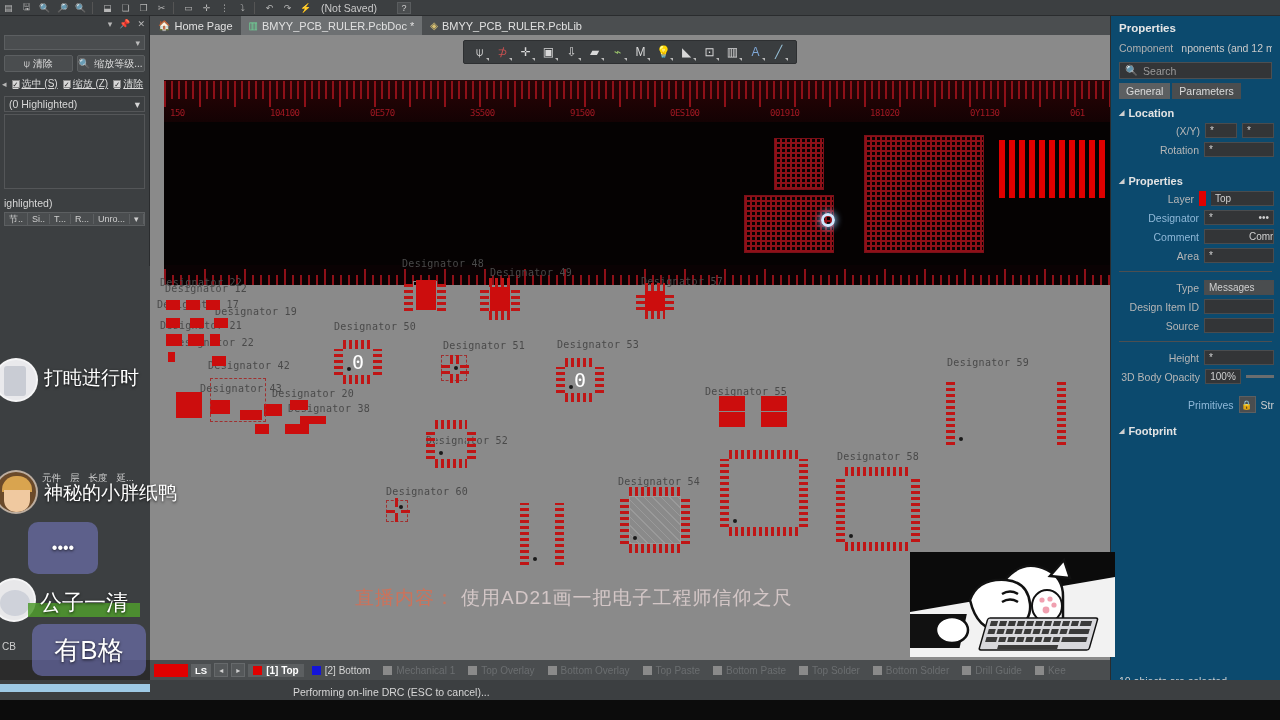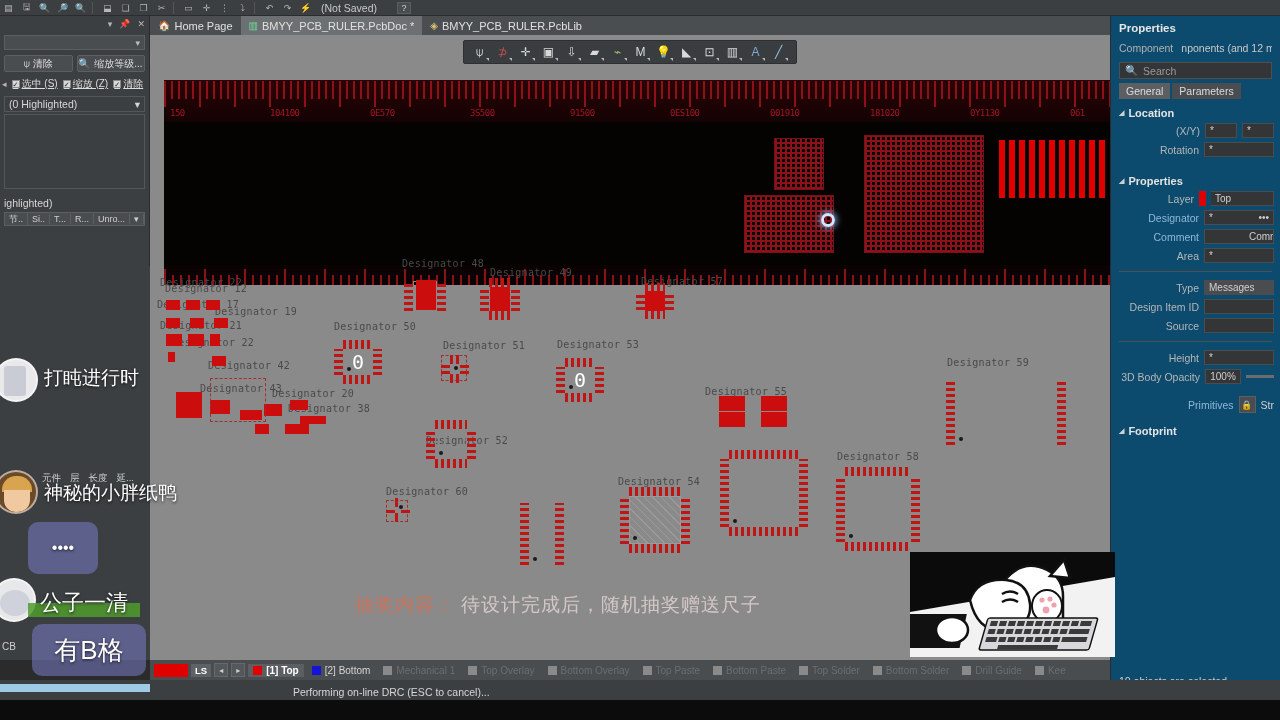--- a/index.html
+++ b/index.html
@@ -978,23 +978,23 @@
     <div style="position:absolute;left:6px;top:10px;width:30px;height:26px;background:#cfd2da;border-radius:50%;"></div>
   </div>
   <div class="ov-stripe" style="left:28px; top:603px; width:112px;"></div>
   <div class="ov-name" style="left:40px; top:588px; font-size:22px;">公子一清</div>
 
   <div class="ov-bubble" style="left:32px; top:624px; width:114px; height:52px; justify-content:center; font-size:26px;">
     <span>有B格</span>
   </div>
 
   <div class="bottom-ov">
-    <div class="bo-line" style="margin-top:7px;">
-      <span class="bo-k">抽奖内容：</span>
-      <span class="bo-v">待设计完成后，随机抽奖赠送尺子</span>
+    <div class="bo-line">
+      <span class="bo-k">直播内容：</span>
+      <span class="bo-v">使用AD21画一把电子工程师信仰之尺</span>
     </div>
   </div>
 
   <div class="catimg">
     <svg viewBox="0 0 205 105" width="205" height="105">
       <rect x="0" y="0" width="205" height="105" fill="#0b0b0b"></rect>
       <polygon points="0,60 205,25 205,105 0,105" fill="#f2f2f2"></polygon>
       <rect x="8" y="62" width="62" height="34" fill="#111" transform="skewX(-12)"></rect>
       <path d="M95 28 q18 -22 42 -10 q16 8 16 26 l0 24 l-58 0 z" fill="#fff" stroke="#111" stroke-width="2.5"></path>
       <path d="M140 24 l14 -16 l6 18 z" fill="#fff" stroke="#111" stroke-width="2.5"></path>

